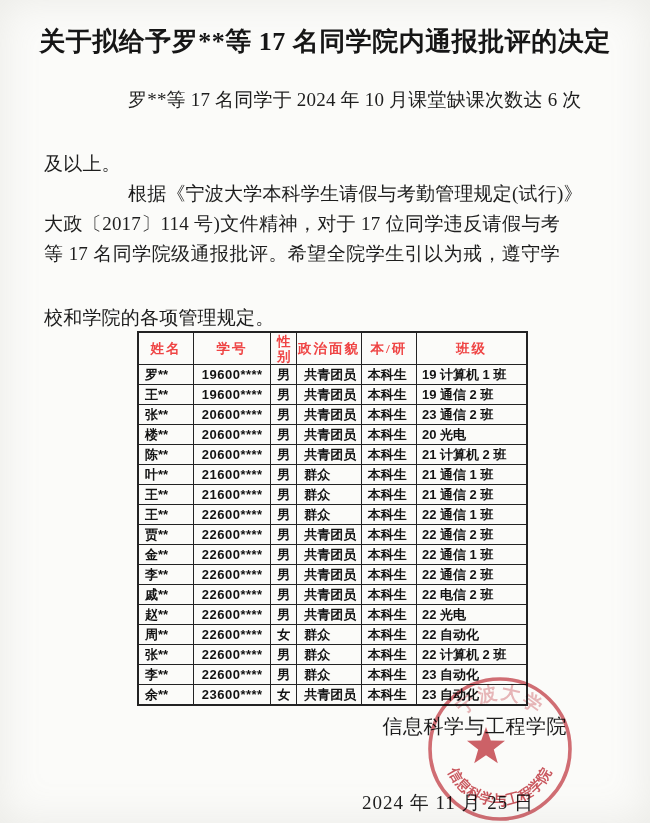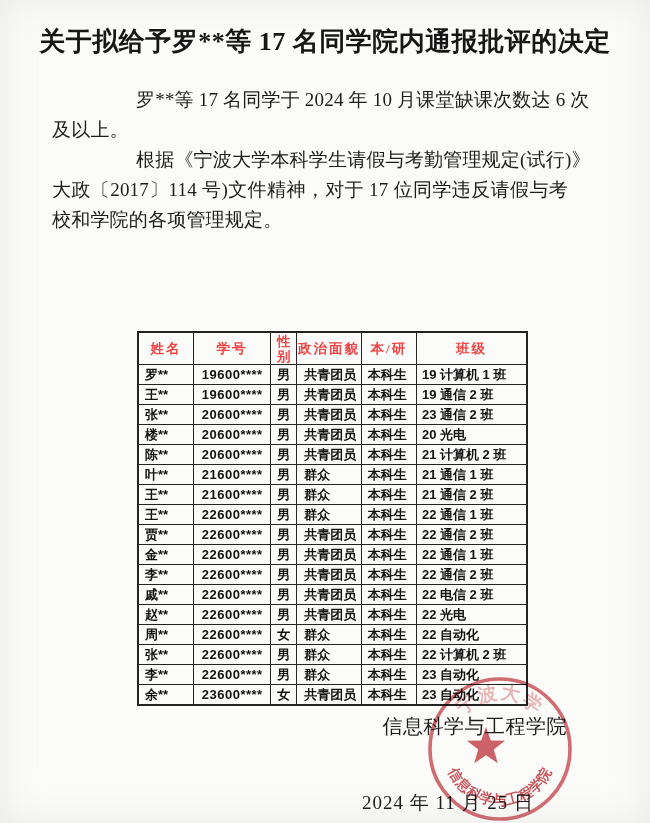--- a/index.html
+++ b/index.html
@@ -6,27 +6,27 @@
   .page{
     position:relative;width:650px;height:823px;margin:0 auto;
     background:#fbfbf9;overflow:hidden;
     font-family:"Liberation Serif","DejaVu Serif",serif;color:#1d1d1d;
     box-shadow:inset 0 0 40px rgba(160,160,150,.18);
   }
   .title{
     position:absolute;top:24px;left:0;width:100%;text-align:center;
     font-size:26px;font-weight:bold;letter-spacing:.5px;color:#161616;
   }
-  .bodyblock{position:absolute;left:52px;top:85px;width:516px;font-size:19px;}
+  .bodyblock{position:absolute;left:44px;top:85px;width:516px;font-size:19px;}
   .bline{
     height:30px;line-height:30px;white-space:nowrap;
     text-align:justify;text-align-last:justify;letter-spacing:.2px;
   }
   .bline.indent{padding-left:84px;}
-  .bline.lastline{text-align-last:left;}
+  .bline.lastline{text-align-last:left;margin-top:34px;}
   table.stu{
     position:absolute;left:137px;top:331px;width:391px;
     border-collapse:collapse;table-layout:fixed;
     border:2.2px solid var(--border-ink);
     font-family:"Liberation Sans","DejaVu Sans",sans-serif;
   }
   .stu th,.stu td{border:1.4px solid var(--border-ink);overflow:hidden;}
   .stu th{
     font-family:"Liberation Serif","DejaVu Serif",serif;
     font-weight:600;font-size:13.5px;letter-spacing:2px;
@@ -73,20 +73,21 @@
   <div class="title">关于拟给予罗**等 17 名同学院内通报批评的决定</div>
 
   <div class="bodyblock">
     <div>
         <div class="bline indent">罗**等 17 名同学于 2024 年 10 月课堂缺课次数达 6 次</div>
         <div class="bline lastline">及以上。</div>
       </div>
     <div>
         <div class="bline indent">根据《宁波大学本科学生请假与考勤管理规定(试行)》</div>
         <div class="bline">大政〔2017〕114 号)文件精神，对于 17 位同学违反请假与考</div>
+        <div class="bline">等 17 名同学院级通报批评。希望全院学生引以为戒，遵守学</div>
         <div class="bline lastline">校和学院的各项管理规定。</div>
       </div>
   </div>
 
   <table class="stu">
     <colgroup>
       <col style="width:55px">
         <col style="width:77px">
         <col style="width:26px">
       <col style="width:64px">

